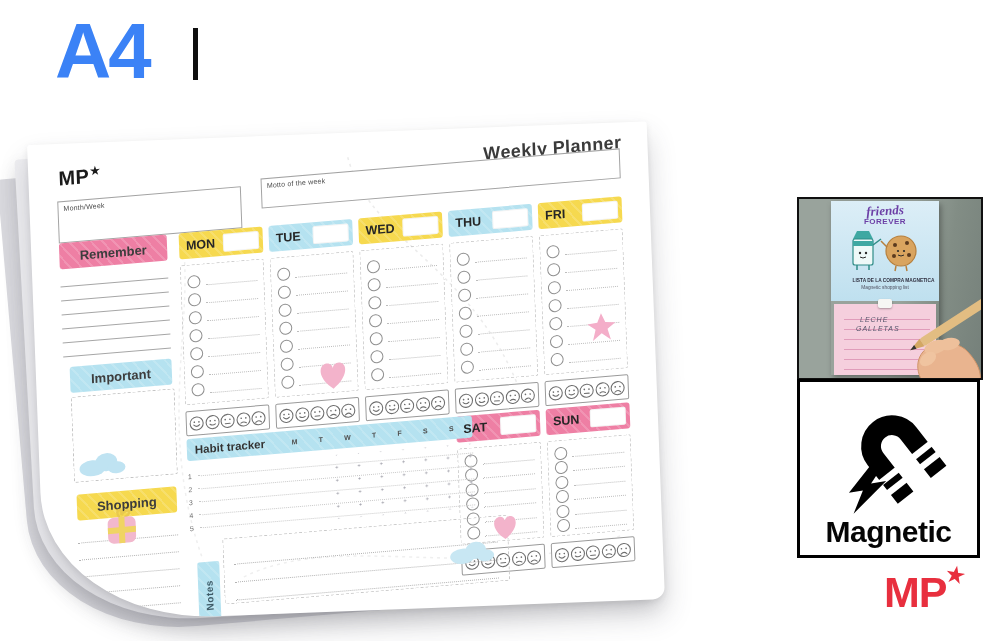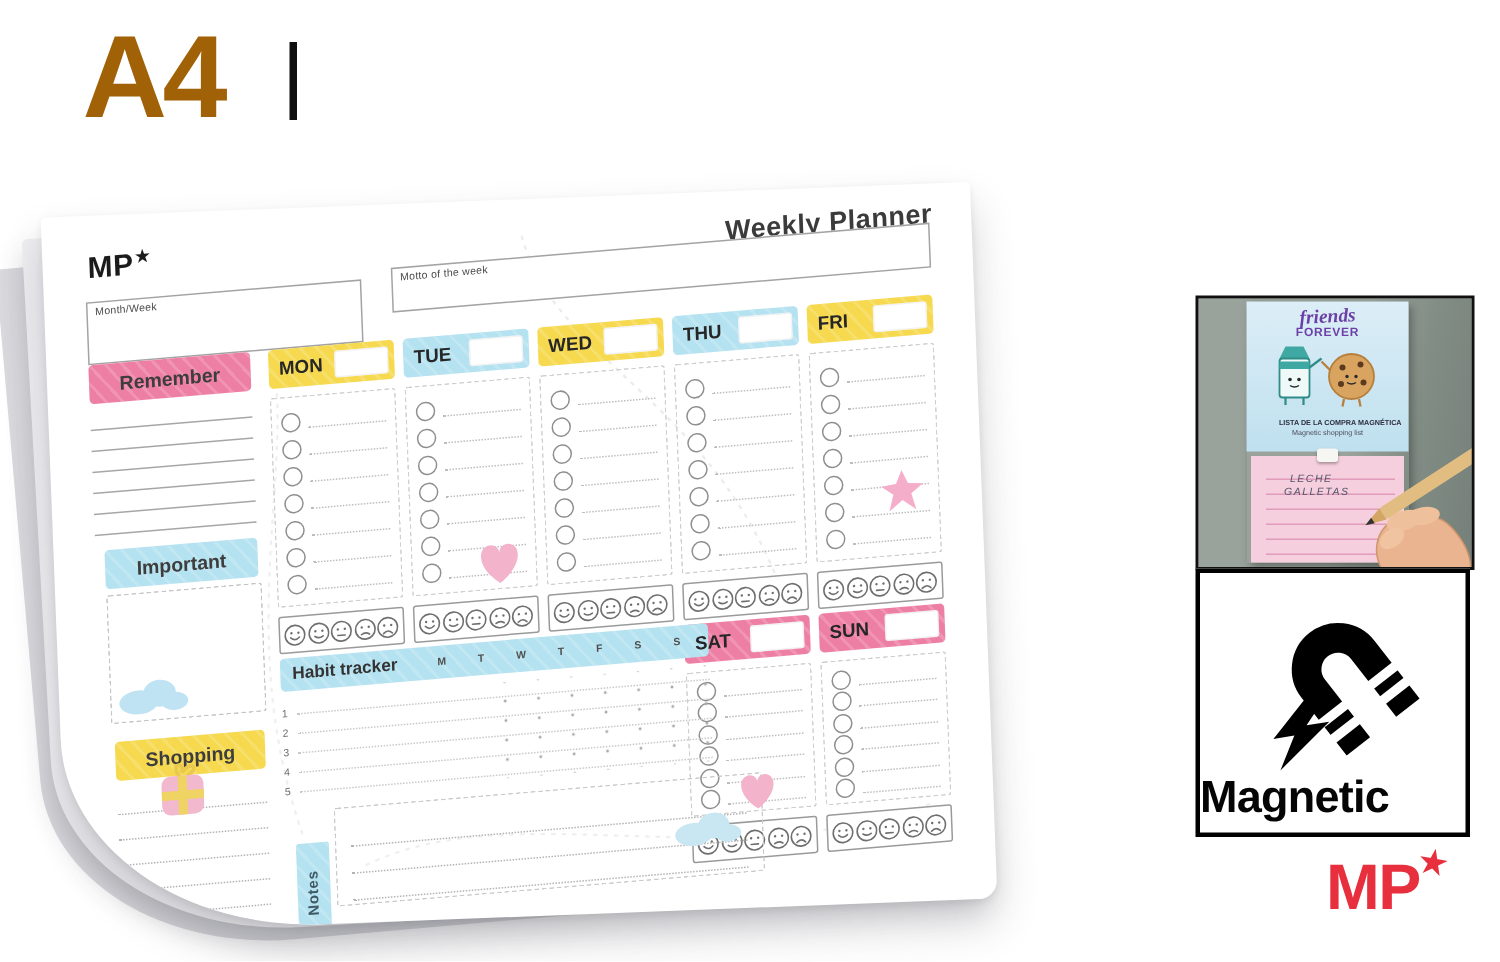--- a/index.html
+++ b/index.html
@@ -1,21 +1,21 @@
 <!DOCTYPE html>
 <html style="--c-yellow: #f6d94f; --c-blue: #b5e2f0; --c-pink: #ee7fa4;"><head>
 <meta charset="utf-8">
 <style>
   html,body{margin:0;padding:0;background:#fff;}
   .stage{position:relative;width:1000px;height:641px;background:#ffffff;overflow:hidden;
          font-family:"Liberation Sans",sans-serif;color:#222;}
   .abs{position:absolute;}
 
   
-  .a4{left:55px;top:6px;font-size:78px;font-weight:800;letter-spacing:-3px;color:#a16207;}
+  .a4{left:55px;top:6px;font-size:78px;font-weight:800;letter-spacing:-3px;color:#3b82f6;}
   .hdr-divider{left:193px;top:28px;width:5px;height:52px;background:#0f0f0f;}
   .dims{left:207px;top:22px;font-size:32px;font-weight:800;letter-spacing:0px;color:#0f0f0f;}
 
   
   .stack2{left:16px;top:152px;width:618px;height:462px;background:#d9d9de;
           transform:rotate(-5deg);border-radius:4px 4px 10px 0;border-bottom-left-radius:160px 120px;}
   .stack1{left:27px;top:142px;width:618px;height:468px;background:#efeff2;
           transform:rotate(-3.2deg);border-radius:4px 4px 10px 0;border-bottom-left-radius:160px 120px;
           box-shadow:0 10px 18px rgba(70,70,80,.18);}
   .page{left:36px;top:133px;width:620px;height:478px;background:#ffffff;
@@ -117,21 +117,21 @@
   .pink-pad{position:absolute;left:3px;top:103px;width:102px;height:71px;background:#f5cfdd;
             padding:6px 6px 0 10px;box-sizing:border-box;}
   .pink-pad .line{height:9px;border-bottom:1px solid #e09cba;}
   .hw{position:absolute;font-style:italic;font-size:7px;color:#55556b;letter-spacing:1px;}
   .hw1{left:26px;top:12px;}
   .hw2{left:22px;top:21px;}
   .hand{position:absolute;right:-8px;bottom:-6px;width:125px;height:95px;z-index:4;}
 
   
   .magnet-box{left:797px;top:379px;width:183px;height:179px;border:3px solid #000;background:#fff;
-              box-sizing:border-box;text-align:left;}
+              box-sizing:border-box;text-align:center;}
   .magnet-icon{position:absolute;left:28px;top:6px;width:128px;height:128px;}
   .magnet-label{position:absolute;left:0;right:0;bottom:6px;font-size:30px;font-weight:700;
                 color:#050505;letter-spacing:-.5px;}
 
   
   .mp-red{left:884px;top:568px;font-size:43px;font-weight:800;color:#e82f3e;letter-spacing:-1px;}
   .mp-red .star{position:absolute;top:-5px;right:-17px;font-size:21px;transform:rotate(10deg);}
 </style>
 </head>
 <body>

